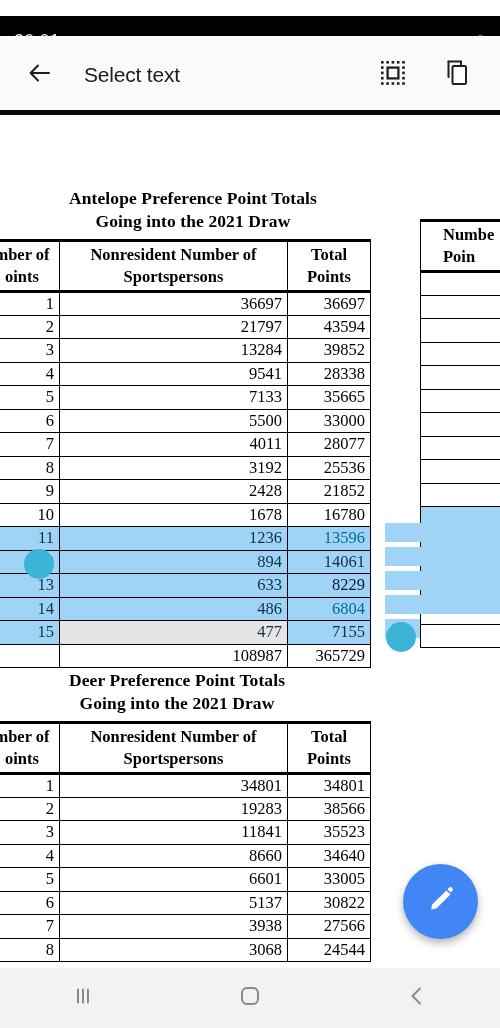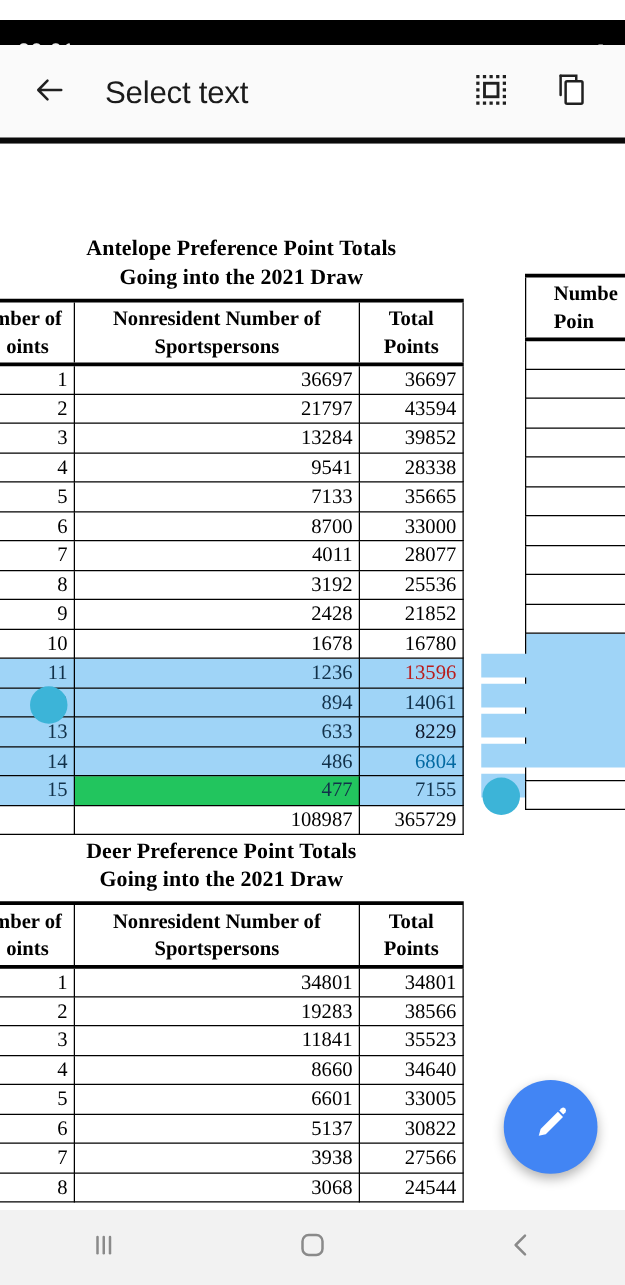--- a/index.html
+++ b/index.html
@@ -24,21 +24,21 @@
   .sb-pct { font-size:16px; color:#f0f0f0; }
   .sb-ico { display:inline-flex; align-items:center; }
 
   
   .toolbar {
     position:absolute; left:0; top:36px; width:500px; height:77px;
     background:#fafafa; display:flex; align-items:center; padding:0 20px;
   }
   .tb-back { width:40px; height:40px; display:flex; align-items:center; justify-content:center; }
   .tb-title {
-    flex:1; font-size:25px; color:#1b1b1b; padding-left:24px;
+    flex:1; font-size:21px; color:#1b1b1b; padding-left:24px;
     font-family:"Liberation Sans", sans-serif; letter-spacing:-0.2px;
   }
   .tb-actions { display:flex; align-items:center; gap:28px; padding-right:8px; }
   .tb-ico { width:34px; height:34px; display:flex; align-items:center; justify-content:center; }
 
   .tb-rule {
     position:absolute; left:0; top:110px; width:500px; height:5px; background:#0a0a0a;
   }
 
   
@@ -253,21 +253,21 @@
               <td>9541</td>
               <td>28338</td>
             </tr>
             <tr>
               <td>5</td>
               <td>7133</td>
               <td>35665</td>
             </tr>
             <tr>
               <td>6</td>
-              <td>8700</td>
+              <td>5500</td>
               <td>33000</td>
             </tr>
             <tr>
               <td>7</td>
               <td>4011</td>
               <td>28077</td>
             </tr>
             <tr>
               <td>8</td>
               <td>3192</td>
@@ -279,40 +279,40 @@
               <td>21852</td>
             </tr>
             <tr>
               <td>10</td>
               <td>1678</td>
               <td>16780</td>
             </tr>
             <tr>
               <td style="background: rgb(159, 212, 247); color: rgb(18, 49, 74);">11</td>
               <td style="background: rgb(159, 212, 247); color: rgb(18, 49, 74);">1236</td>
-              <td style="background: rgb(159, 212, 247); color: #b91c1c;">13596</td>
+              <td style="background: rgb(159, 212, 247); color: #0369a1;">13596</td>
             </tr>
             <tr>
               <td style="background: rgb(159, 212, 247); color: rgb(18, 49, 74);">12</td>
               <td style="background: rgb(159, 212, 247); color: rgb(18, 49, 74);">894</td>
               <td style="background: rgb(159, 212, 247); color: rgb(18, 49, 74);">14061</td>
             </tr>
             <tr>
               <td style="background: rgb(159, 212, 247); color: rgb(18, 49, 74);">13</td>
               <td style="background: rgb(159, 212, 247); color: rgb(18, 49, 74);">633</td>
               <td style="background: rgb(159, 212, 247); color: #0f172a;">8229</td>
             </tr>
             <tr>
               <td style="background: rgb(159, 212, 247); color: rgb(18, 49, 74);">14</td>
               <td style="background: rgb(159, 212, 247); color: rgb(18, 49, 74);">486</td>
               <td style="background: rgb(159, 212, 247); color: #0369a1;">6804</td>
             </tr>
             <tr>
               <td style="background: rgb(159, 212, 247); color: rgb(18, 49, 74);">15</td>
-              <td style="background: #22c55e; color: rgb(18, 49, 74);">477</td>
+              <td style="background: #e5e5e5; color: rgb(18, 49, 74);">477</td>
               <td style="background: rgb(159, 212, 247); color: rgb(18, 49, 74);">7155</td>
             </tr>
             <tr>
               <td></td>
               <td>108987</td>
               <td>365729</td>
             </tr>
           </tbody>
       </table>
     </div>

